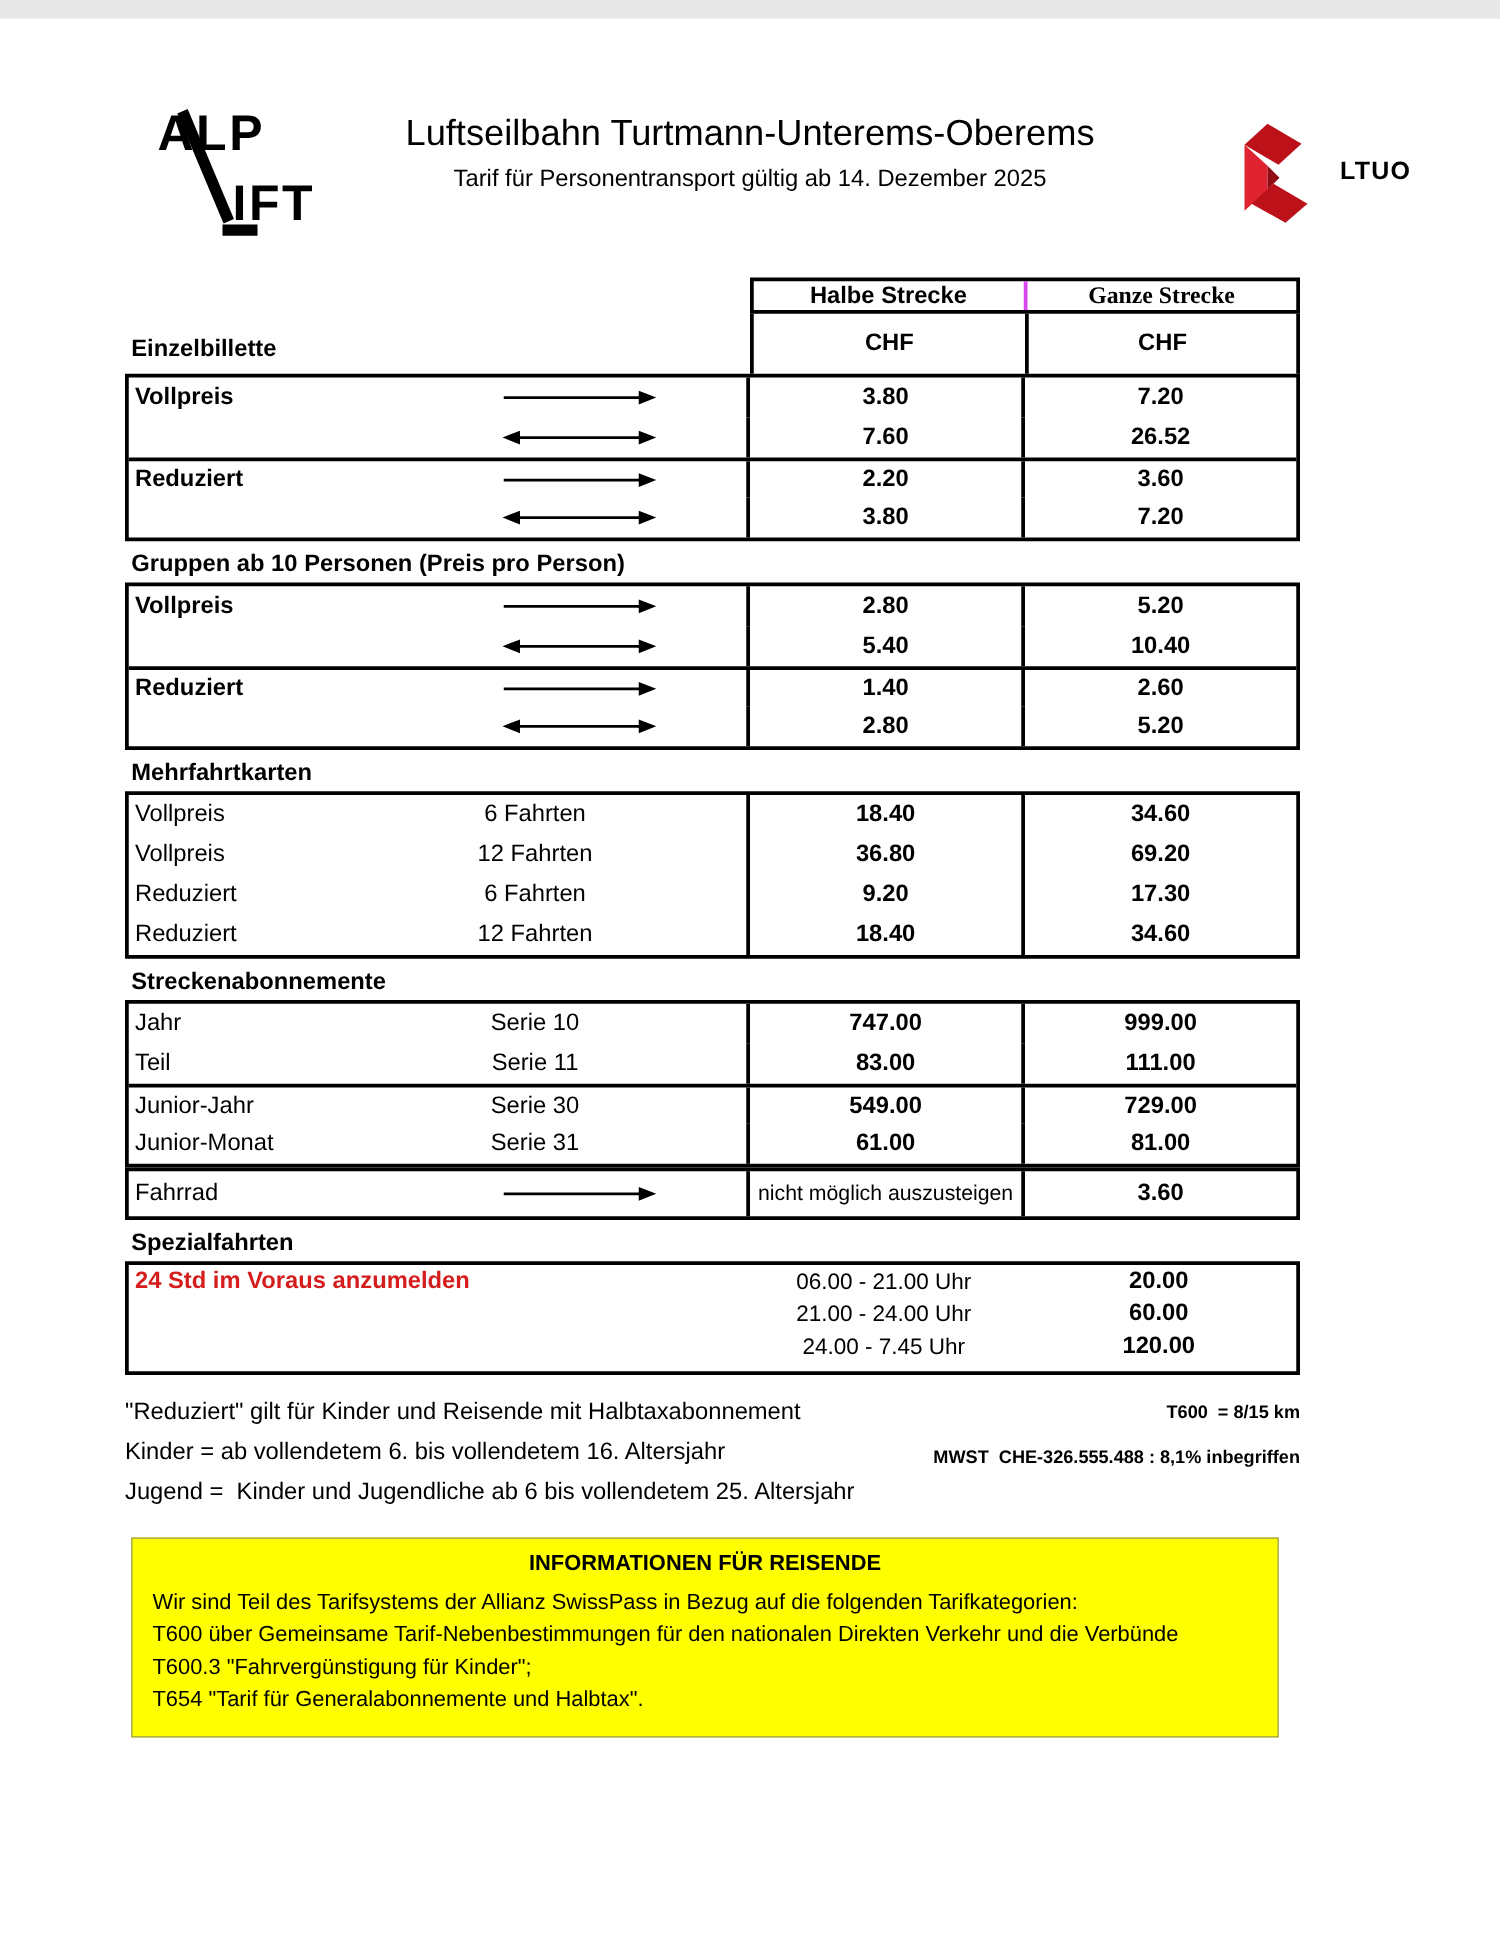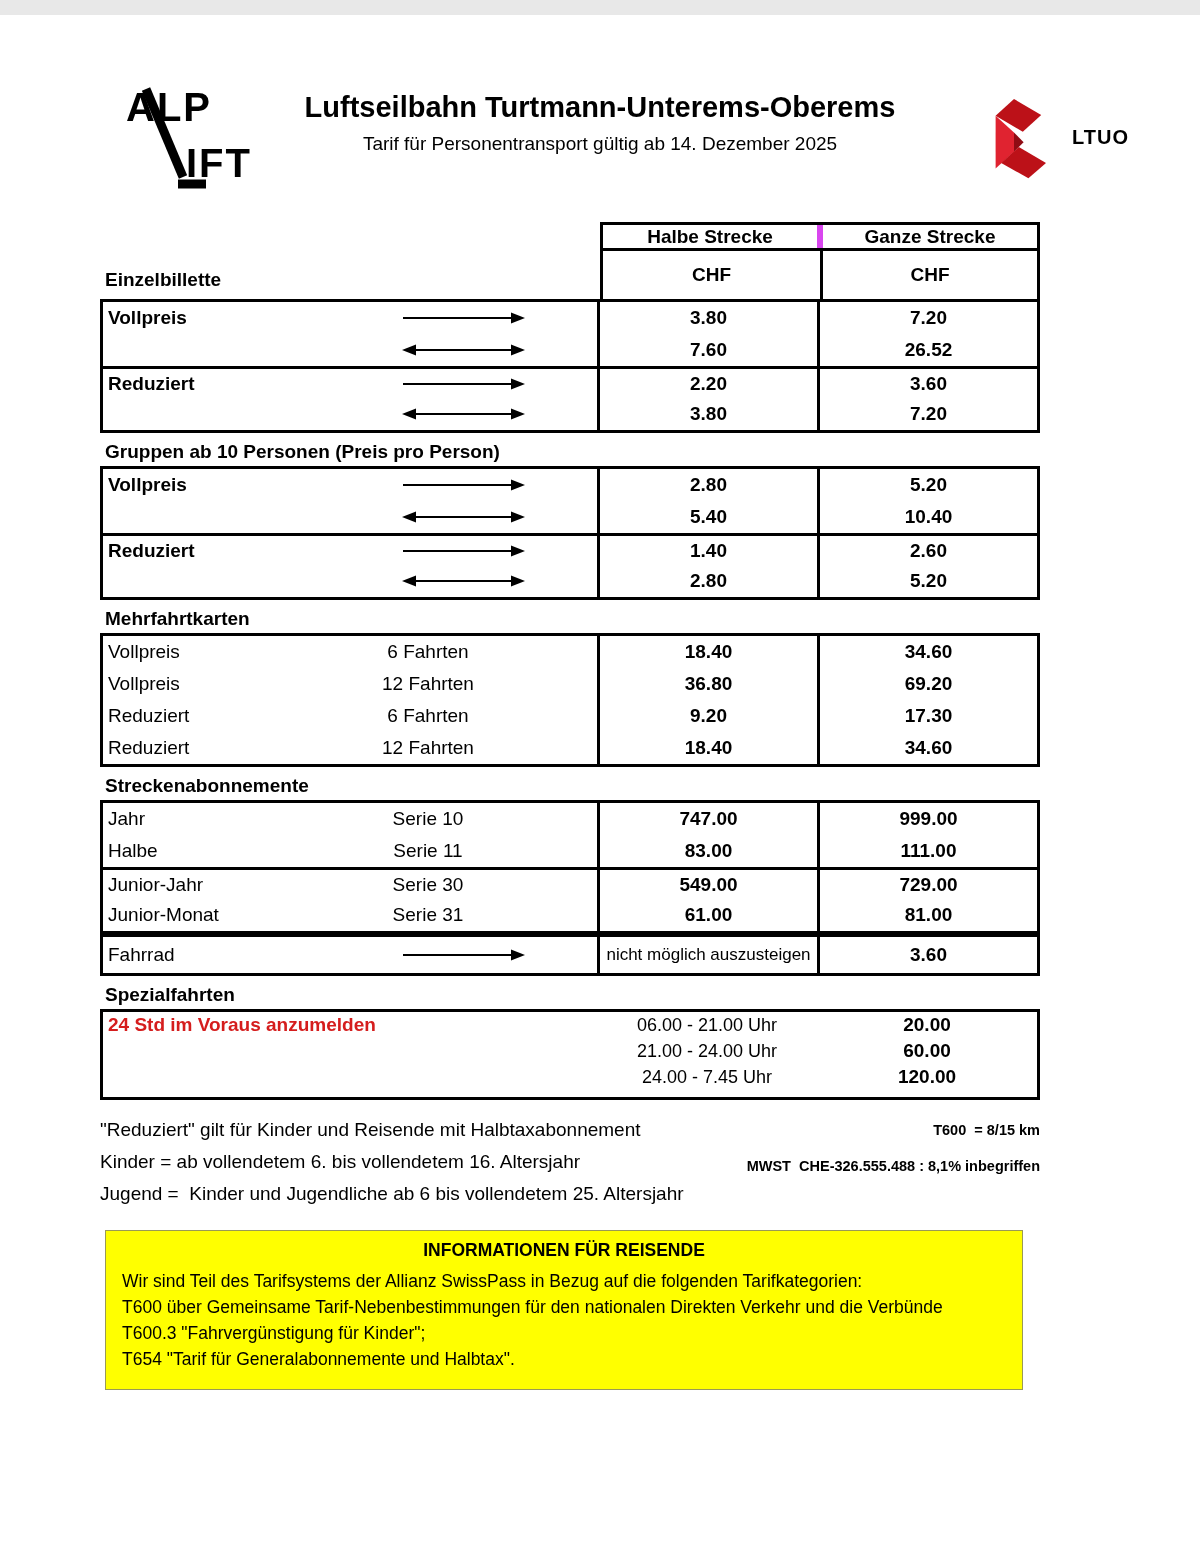--- a/index.html
+++ b/index.html
@@ -16,32 +16,32 @@
     font-family:"Liberation Sans","DejaVu Sans",sans-serif;color:#000;
     position:relative;overflow:hidden;
   }
   
   .hdr{position:relative;height:207px;}
   .alplift{position:absolute;left:106px;top:70px;width:150px;height:108px;}
   .alplift .alp{position:absolute;left:20px;top:0;font-size:40px;font-weight:bold;letter-spacing:2px;}
   .alplift .ift{position:absolute;left:80px;top:56px;font-size:40px;font-weight:bold;letter-spacing:2px;}
   .alplift svg{position:absolute;left:0;top:0;}
   .hdr-center{position:absolute;left:150px;right:150px;top:76px;text-align:center;}
-  .title{font-size:29px;font-weight:bold;}
+  .title{font-size:29px;font-weight:normal;}
   .subtitle{font-size:19px;margin-top:9px;}
   .ltuo{position:absolute;left:982px;top:78px;display:flex;align-items:center;}
   .ltuo .abbr{font-size:20px;font-weight:bold;letter-spacing:1px;margin-left:2px;margin-top:-4px;}
   .lt-dark{fill:var(--brand-dark);}
   .lt-bright{fill:var(--brand-bright);}
   .lt-deep{fill:var(--brand-deep);}
   
   .content{margin-left:100px;width:940px;}
   .colhdr-box{margin-left:500px;width:440px;display:flex;border:3px solid #000;height:29px;}
   .colhdr-cell{flex:1;text-align:center;font-weight:bold;font-size:19px;line-height:23px;}
-  .colhdr-cell + .colhdr-cell{border-left:6px solid #d946ef;}
+  .colhdr-cell + .colhdr-cell{border-left:3px solid #d946ef;font-family:Liberation Serif, serif;}
   .chf-row{display:flex;height:48px;}
   .chf-row .lbl-cell{width:500px;display:flex;align-items:flex-end;padding:0 0 8px 5px;font-size:19px;font-weight:bold;}
   .chf-cell{width:220px;border-left:3px solid #000;display:flex;align-items:center;justify-content:center;font-size:19px;font-weight:bold;}
   .chf-cell:last-child{border-right:3px solid #000;}
   .tbl{border:3px solid #000;width:940px;}
   .trow{display:flex;height:32px;}
   .trow.sep{border-top:3px solid #000;}
   .tlabel{flex:1;position:relative;display:flex;align-items:center;padding-left:5px;font-size:19px;}
   .bold-labels .cat{font-weight:bold;}
   .arrow{position:absolute;left:298px;top:50%;transform:translateY(-50%);line-height:0;}
@@ -253,21 +253,21 @@
       <div class="trow">
         <div class="tlabel">
           <span class="cat">Jahr</span>
           <span class="mid">Serie 10</span>
         </div>
         <div class="tprice">747.00</div>
         <div class="tprice">999.00</div>
       </div>
       <div class="trow">
         <div class="tlabel">
-          <span class="cat">Halbe</span>
+          <span class="cat">Teil</span>
           <span class="mid">Serie 11</span>
         </div>
         <div class="tprice">83.00</div>
         <div class="tprice">111.00</div>
       </div>
       <div class="trow sep">
         <div class="tlabel">
           <span class="cat">Junior-Jahr</span>
           <span class="mid">Serie 30</span>
         </div>

